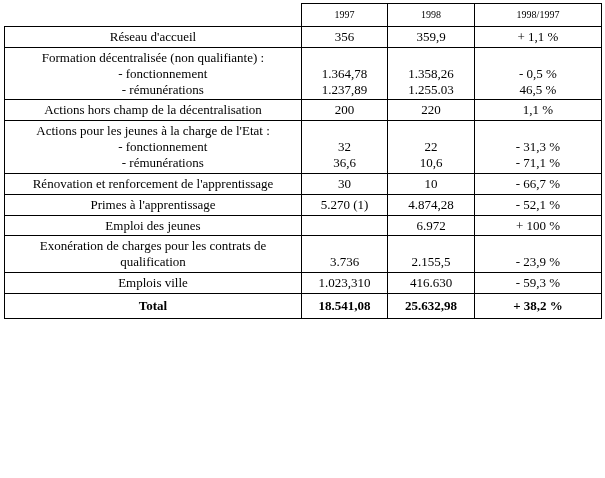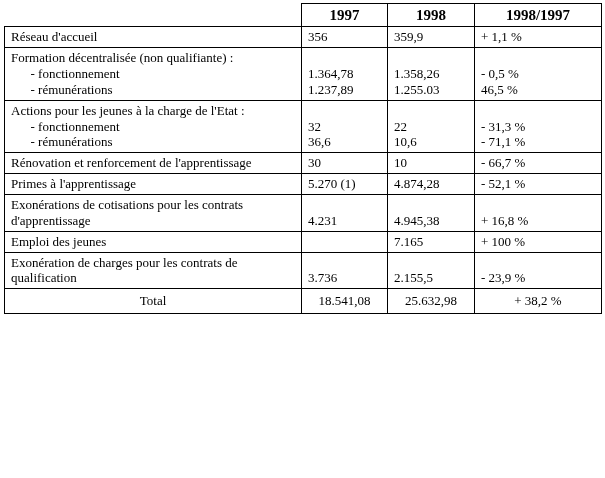--- a/index.html
+++ b/index.html
@@ -29,40 +29,41 @@
   col.c-1997  { width: 86px;  }
   col.c-1998  { width: 87px;  }
   col.c-ratio { width: 127px; }
 
   th, td {
     border: 1px solid #000;
     padding: 2px 6px;
     vertical-align: top;
   }
   th {
-    font-weight: bold;
+    font-weight: normal;
     text-align: center;
     vertical-align: middle;
     height: 18px;
-    font-size: 15px;
+    font-size: 10px;
   }
   th.corner {
     border-top: none;
     border-left: none;
     background: #fff;
   }
   td.label {
-    text-align: left;
+    text-align: center;
     white-space: pre-wrap;
   }
   td.num {
+    text-align: center;
     white-space: pre-wrap;
   }
   tr.total-row td {
-    font-weight: normal;
+    font-weight: bold;
     text-align: center;
     vertical-align: middle;
     height: 20px;
   }
 </style>
 </head>
 <body>
 
 <div class="page">
   <table class="budget">
@@ -95,20 +96,26 @@
 1.364,78
 1.237,89</td>
         <td class="num">
 1.358,26
 1.255.03</td>
         <td class="num">
 - 0,5 %
 46,5 %</td>
       </tr>
       <tr>
+        <td class="label">Actions hors champ de la décentralisation</td>
+        <td class="num">200</td>
+        <td class="num">220</td>
+        <td class="num">1,1 %</td>
+      </tr>
+      <tr>
         <td class="label">Actions pour les jeunes à la charge de l'Etat :
       - fonctionnement
       - rémunérations</td>
         <td class="num">
 32
 36,6</td>
         <td class="num">
 22
 10,6</td>
         <td class="num">
@@ -121,45 +128,41 @@
         <td class="num">10</td>
         <td class="num">- 66,7 %</td>
       </tr>
       <tr>
         <td class="label">Primes à l'apprentissage</td>
         <td class="num">5.270 (1)</td>
         <td class="num">4.874,28</td>
         <td class="num">- 52,1 %</td>
       </tr>
       <tr>
-        <td class="label">Exonérations de cotisations pour les contrats
-d'apprentissage</td>
-        <td class="num">
-4.231</td>
-        <td class="num">
-4.945,38</td>
-        <td class="num">
-+ 16,8 %</td>
-      </tr>
-      <tr>
         <td class="label">Emploi des jeunes</td>
         <td class="num"></td>
-        <td class="num">7.165</td>
+        <td class="num">6.972</td>
         <td class="num">+ 100 %</td>
       </tr>
       <tr>
         <td class="label">Exonération de charges pour les contrats de
 qualification</td>
         <td class="num">
 3.736</td>
         <td class="num">
 2.155,5</td>
         <td class="num">
 - 23,9 %</td>
       </tr>
+      <tr>
+        <td class="label">Emplois ville</td>
+        <td class="num">1.023,310</td>
+        <td class="num">416.630</td>
+        <td class="num">- 59,3 %</td>
+      </tr>
       <tr class="total-row">
         <td class="label">Total</td>
         <td class="num">18.541,08</td>
         <td class="num">25.632,98</td>
         <td class="num">+ 38,2 %</td>
       </tr>
     </tbody>
   </table>
 </div>
 

